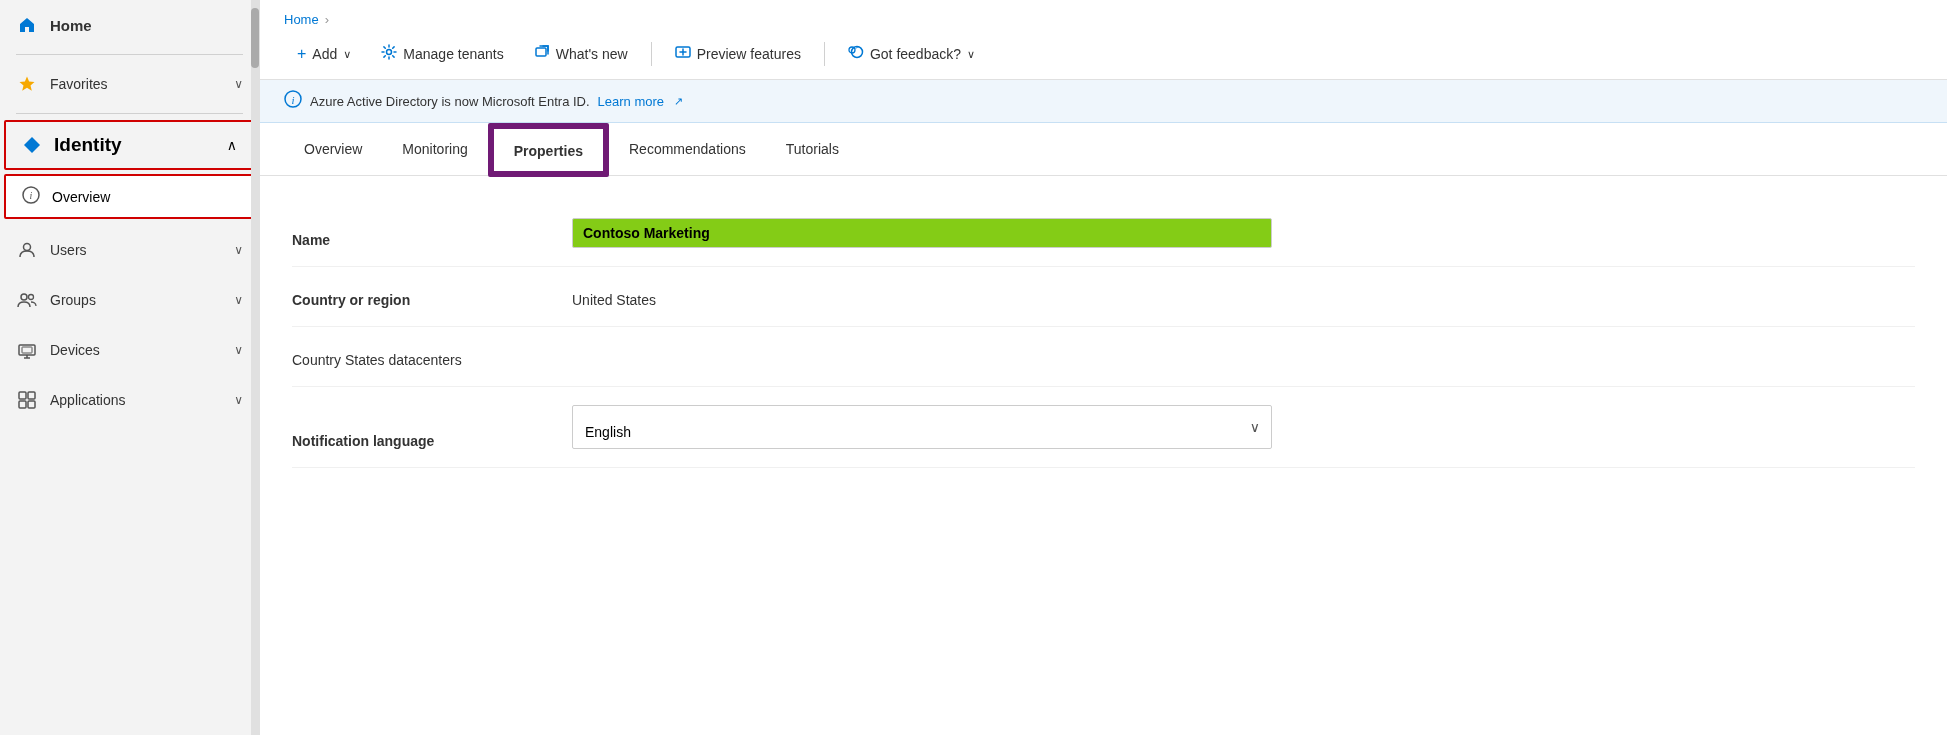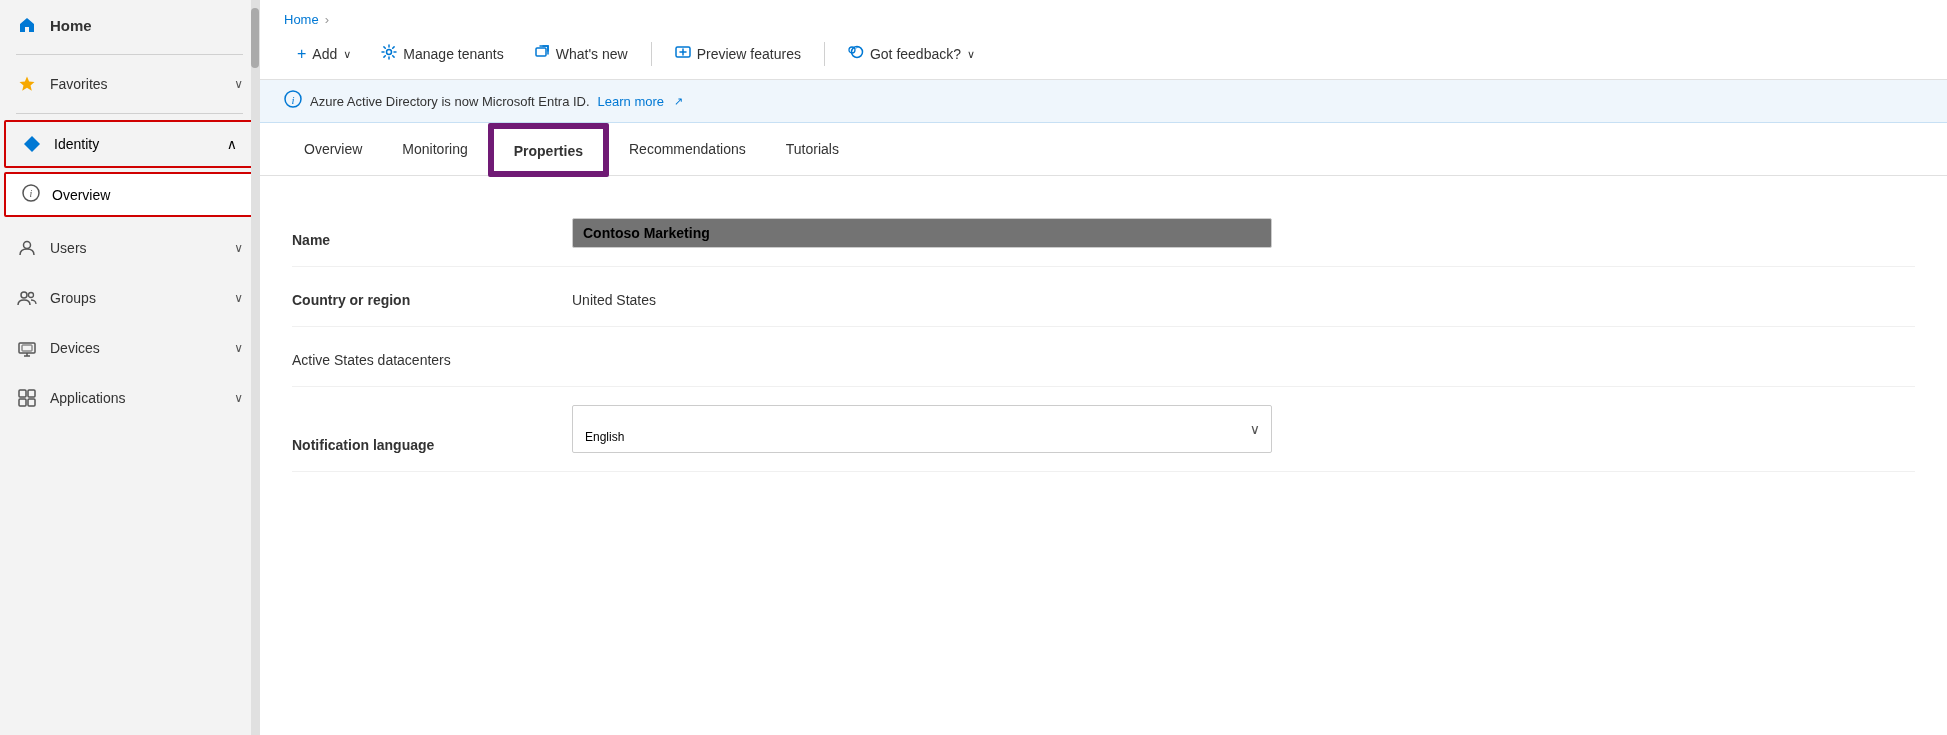--- a/index.html
+++ b/index.html
@@ -64,21 +64,21 @@
     }
     .identity-header {
       display: flex;
       align-items: center;
       padding: 12px 16px;
       cursor: pointer;
       gap: 12px;
       background: #f3f3f3;
     }
     .identity-header .icon { color: #0078d4; }
-    .identity-header .label { flex: 1; font-weight: 400; font-size: 14px; }
+    .identity-header .label { flex: 1; font-weight: 700; font-size: 19px; }
 
     .overview-item {
       border: 2px solid #d00000;
       margin: 2px 4px 6px 4px;
       border-radius: 2px;
       display: flex;
       align-items: center;
       padding: 10px 16px;
       gap: 12px;
       cursor: pointer;
@@ -232,32 +232,32 @@
     }
 
     .name-input {
       width: 100%;
       max-width: 700px;
       padding: 6px 10px;
       border: 1px solid #ccc;
       border-radius: 2px;
       font-size: 14px;
       font-weight: 600;
-      background: #737373;
+      background: #84cc16;
     }
     .select-wrapper {
       position: relative;
       max-width: 700px;
     }
     .select-wrapper select {
       width: 100%;
-      padding: 24px 36px 8px 12px;
+      padding: 18px 36px 8px 12px;
       border: 1px solid #ccc;
       border-radius: 2px;
-      font-size: 12px;
+      font-size: 14px;
       background: #fff;
       appearance: none;
       cursor: pointer;
     }
     .select-wrapper .chevron-down {
       position: absolute;
       right: 12px;
       top: 50%;
       transform: translateY(-50%);
       pointer-events: none;
@@ -476,21 +476,21 @@
         <input type="text" class="name-input" value="Contoso Marketing" style="">
       </div>
     </div>
 
     <div class="property-row">
       <div class="property-label">Country or region</div>
       <div class="property-value">United States</div>
     </div>
 
     <div class="property-row">
-      <div class="property-value">Active States datacenters</div>
+      <div class="property-value">Country States datacenters</div>
     </div>
 
     <div class="property-row">
       <div class="property-label">Notification language</div>
       <div class="property-value">
         <div class="select-wrapper">
           <select>
             <option>English</option>
           </select>
           <span class="chevron-down">∨</span>

